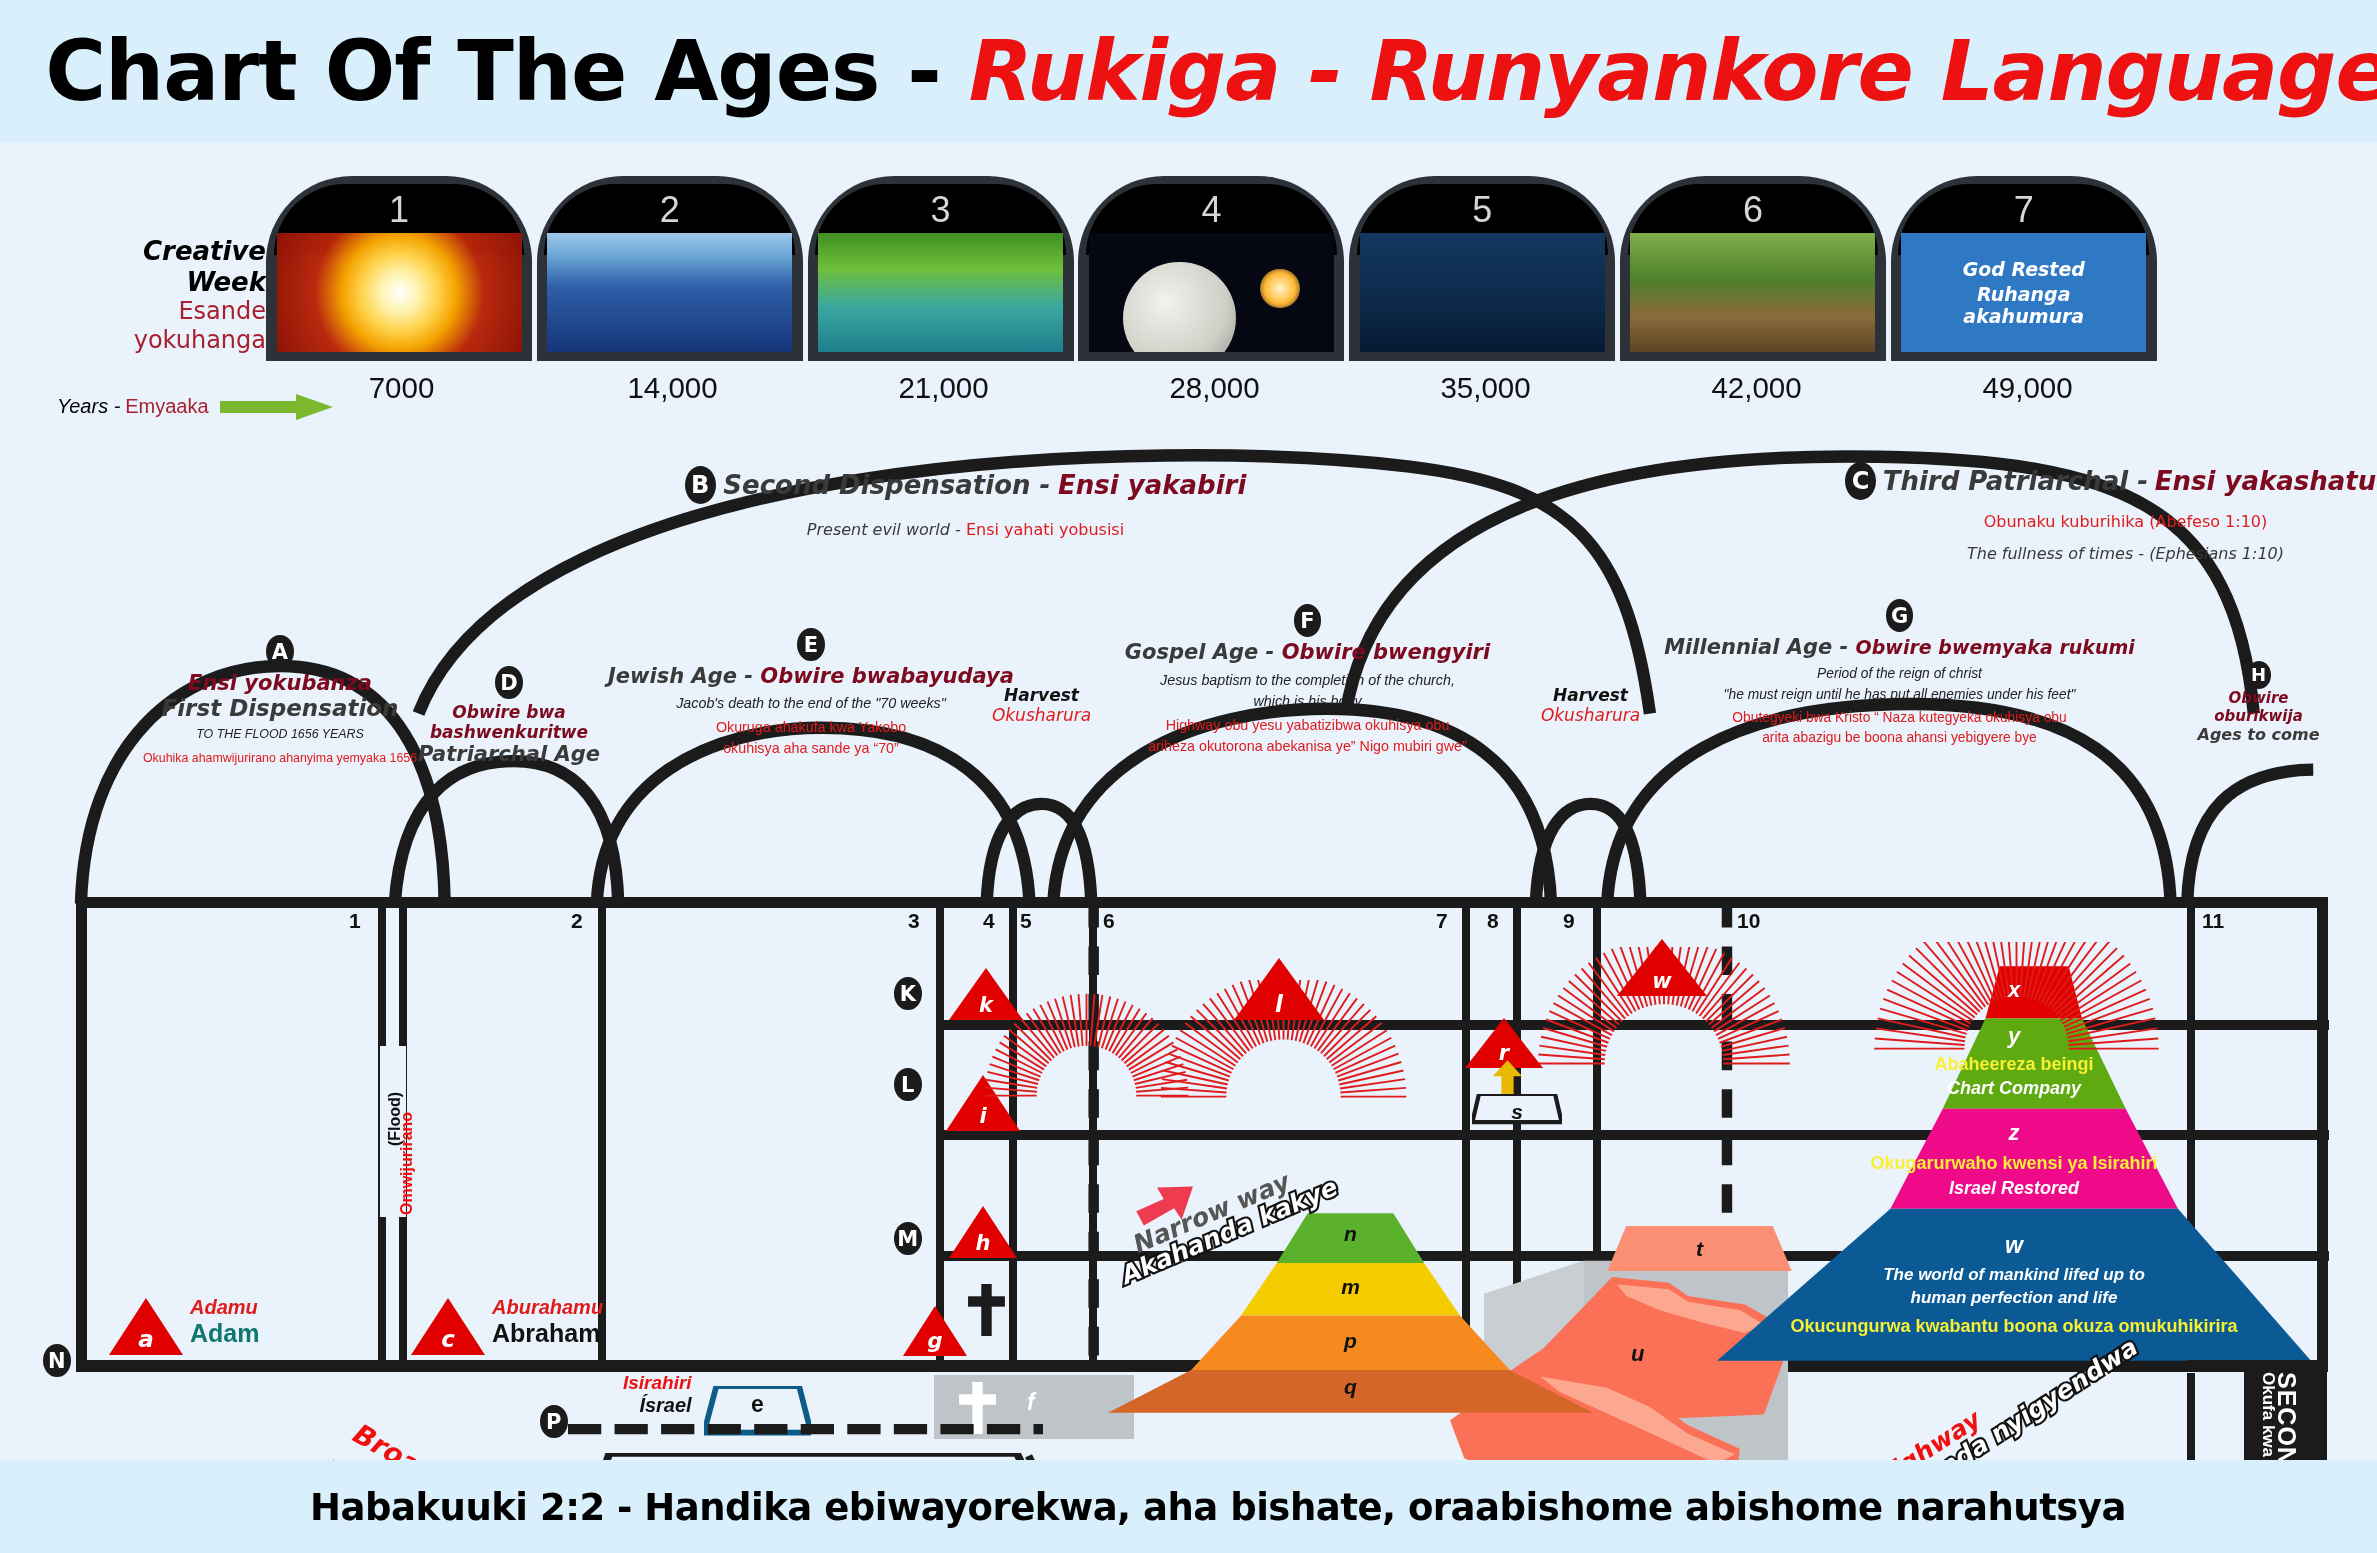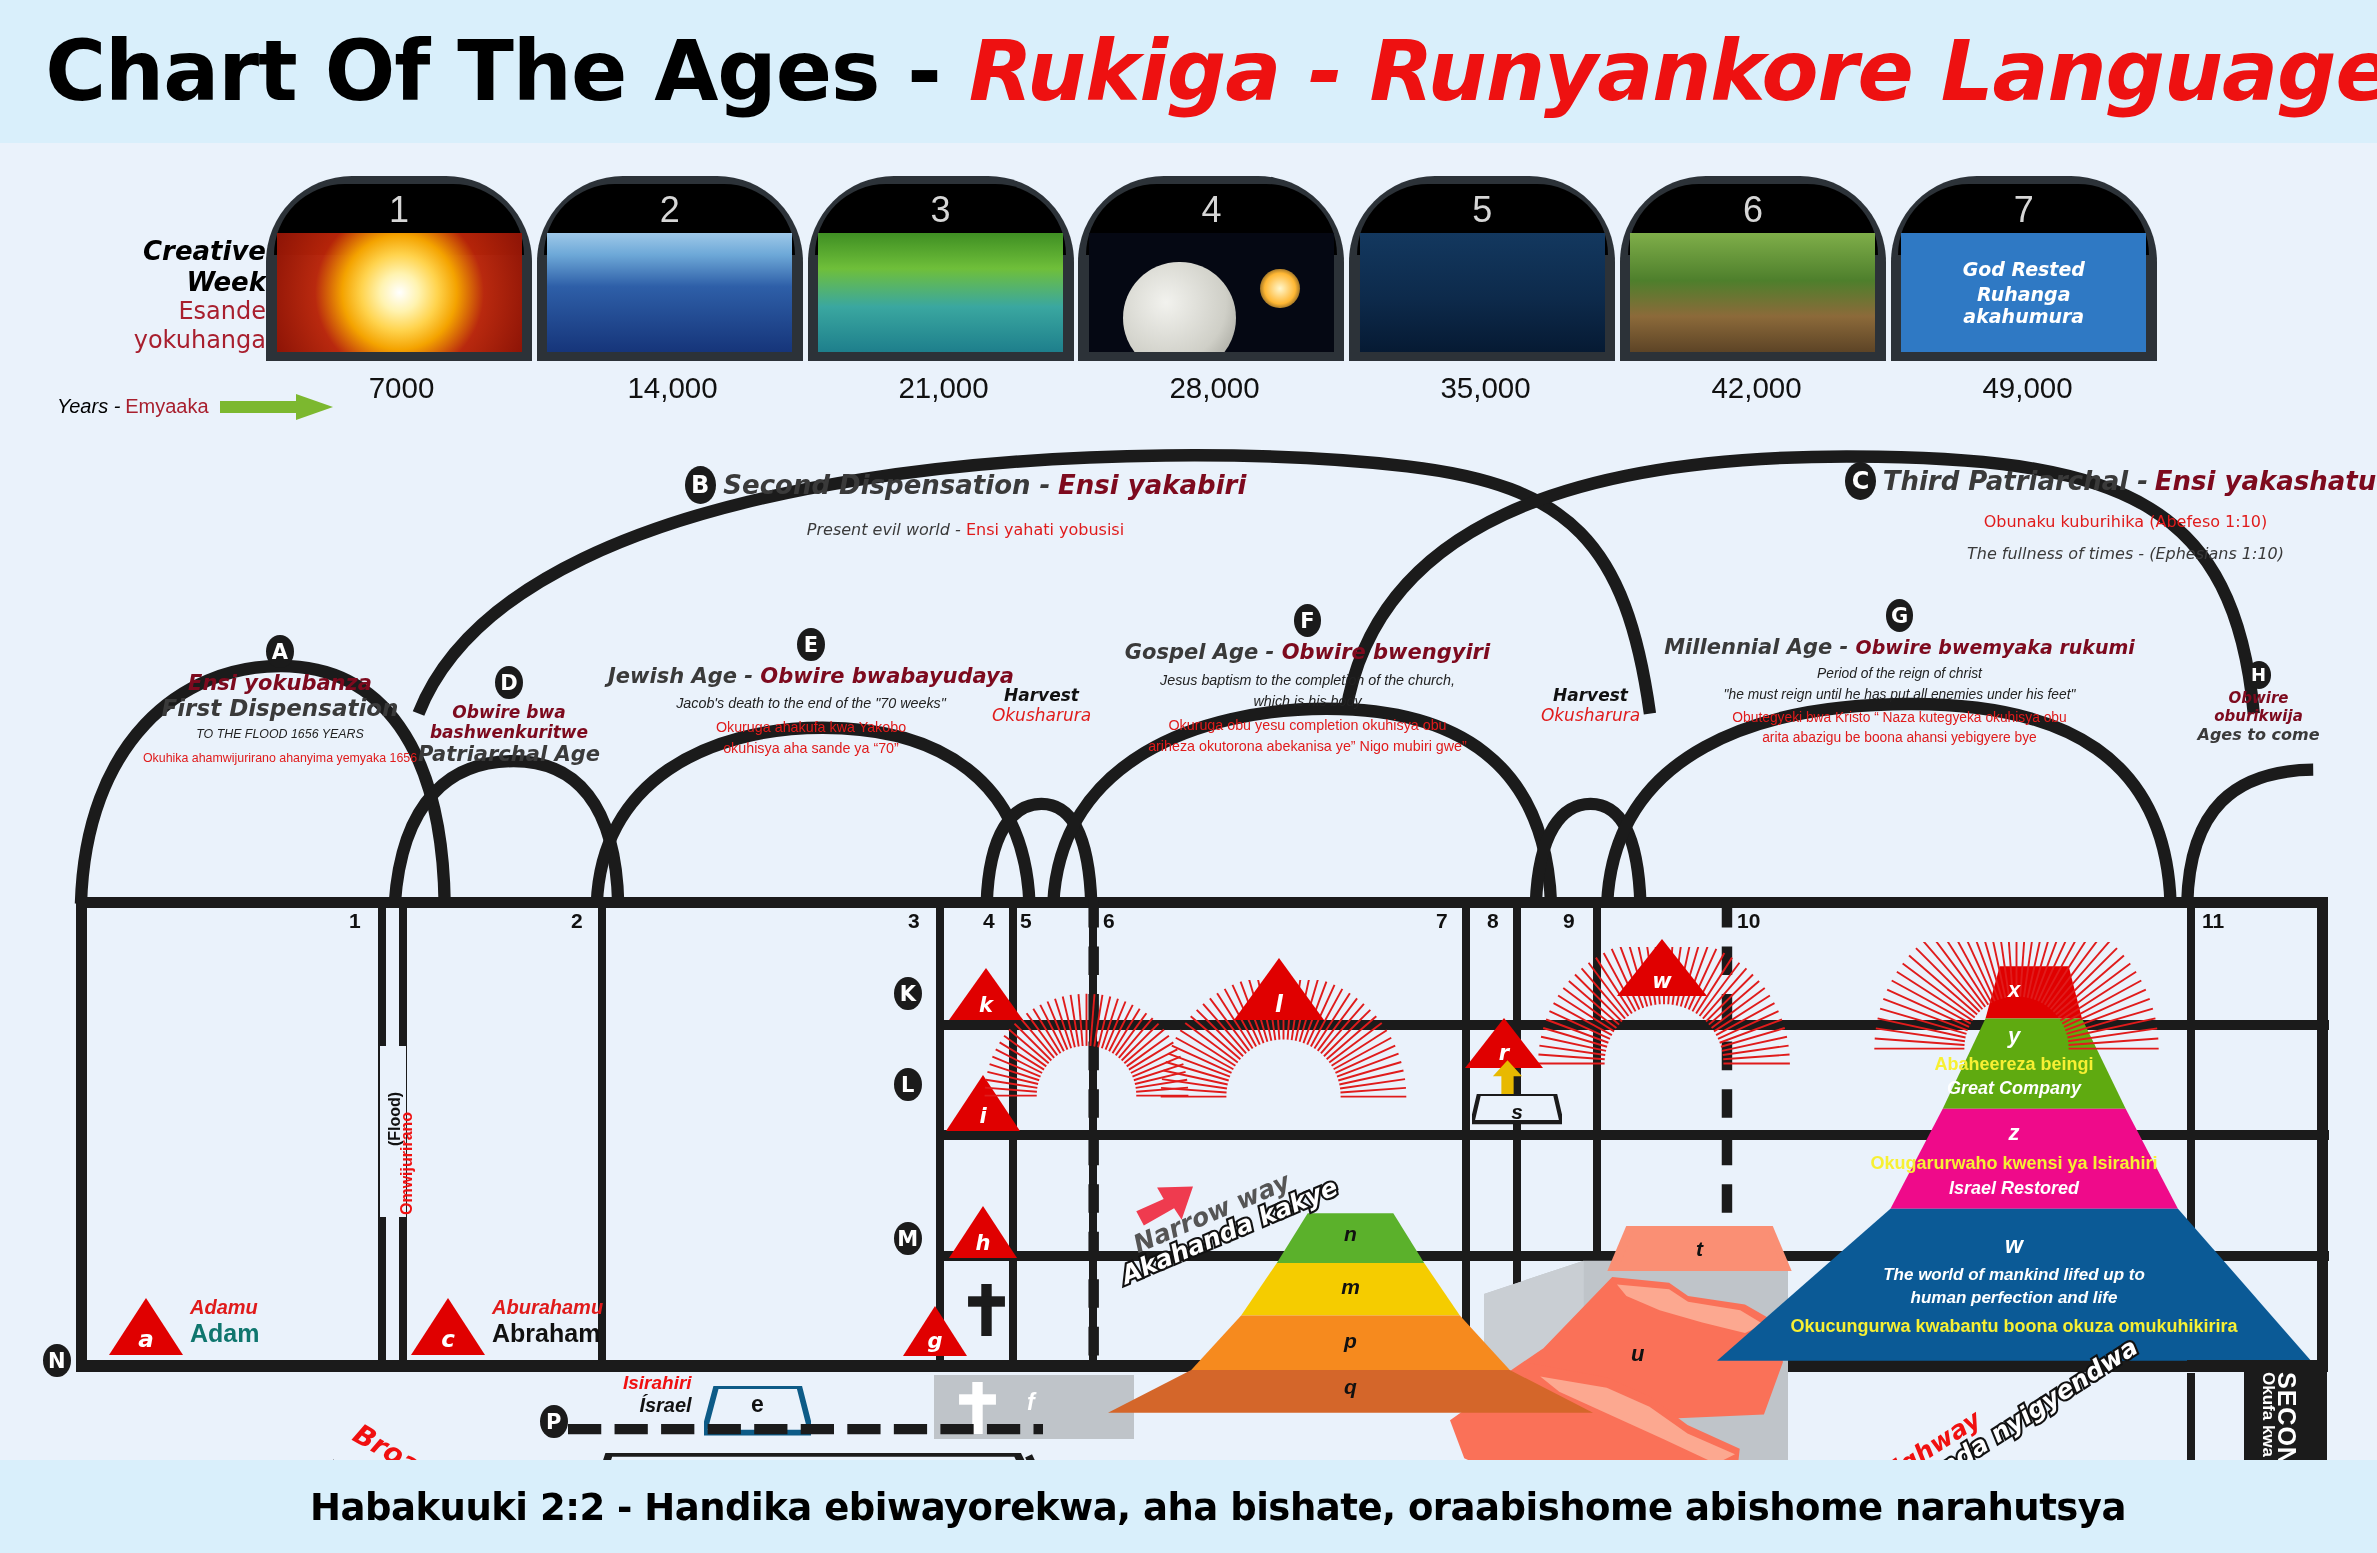--- a/index.html
+++ b/index.html
@@ -356,21 +356,21 @@
       <div style="margin-top:4.8px;"><span class="small-rk" style="font-size:14.3px;">okuhisya aha sande ya “70”</span></div>
     </div>
 
     <div class="age-head" style="left:1070px; top:461px; width:475px;">
       <div><span class="badge badge-sm">F</span></div>
       <div style="margin-top:2.9px;">
         <span class="ttl-en" style="font-size:21px;">Gospel Age - </span><span class="ttl-rk" style="font-size:21px;">Obwire bwengyiri</span>
       </div>
       <div style="margin-top:8.6px;"><span class="small-en" style="font-size:14.3px;">Jesus baptism to the completion of the church,</span></div>
       <div style="margin-top:4.8px;"><span class="small-en" style="font-size:14.3px;">which is his body</span></div>
-      <div style="margin-top:7.6px;"><span class="small-rk" style="font-size:14.3px;">Okuruga obu yesu  completion okuhisya obu</span></div>
+      <div style="margin-top:7.6px;"><span class="small-rk" style="font-size:14.3px;">Highway obu yesu  yabatizibwa okuhisya obu</span></div>
       <div style="margin-top:4.8px;"><span class="small-rk" style="font-size:14.3px;">ariheza okutorona  abekanisa ye” Nigo mubiri gwe”</span></div>
     </div>
 
     <div class="age-head" style="left:1631px; top:456px; width:537px;">
       <div><span class="badge badge-sm">G</span></div>
       <div style="margin-top:2.9px;">
         <span class="ttl-en" style="font-size:21px;">Millennial Age - </span><span class="ttl-rk" style="font-size:19px;">Obwire bwemyaka rukumi</span>
       </div>
       <div style="margin-top:7.6px;"><span class="small-en" style="font-size:13.8px;">Period of the reign of christ</span></div>
       <div style="margin-top:5.7px;"><span class="small-en" style="font-size:13.8px;">"he must reign until he has put all enemies under his feet"</span></div>
@@ -774,21 +774,21 @@
             <line x1="419.7" y1="217.2" x2="609.2" y2="203.6"></line>
             <line x1="420.0" y1="225.0" x2="610.0" y2="225.0"></line>
           </g>
         </g>
     </svg>
     <div style="position:absolute;left:1717px;top:834px;width:594px;text-align:center;font-size:22px;font-weight:bold;font-style:italic;color:#fff;">x</div>
 
     <div style="position:absolute;left:1717px;top:880px;width:594px;text-align:center;">
       <div style="font-size:22px;font-weight:bold;font-style:italic;color:#fff;">y</div>
       <div style="font-size:18px;font-weight:bold;color:#f7f033;margin-top:4.8px;">Abaheereza beingi</div>
-      <div style="font-size:18px;font-weight:bold;font-style:italic;color:#fff;margin-top:2.9px;">Great Company</div>
+      <div style="font-size:18px;font-weight:bold;font-style:italic;color:#fff;margin-top:2.9px;">Chart Company</div>
     </div>
 
     <div style="position:absolute;left:1717px;top:977px;width:594px;text-align:center;">
       <div style="font-size:22px;font-weight:bold;font-style:italic;color:#fff;">z</div>
       <div style="font-size:18px;font-weight:bold;color:#f7f033;margin-top:6.7px;">Okugarurwaho kwensi ya Isirahiri</div>
       <div style="font-size:18px;font-weight:bold;font-style:italic;color:#fff;margin-top:4.8px;">Israel Restored</div>
     </div>
 
     <div style="position:absolute;left:1717px;top:1089px;width:594px;text-align:center;">
       <div style="font-size:23px;font-weight:bold;font-style:italic;color:#fff;">w</div>

